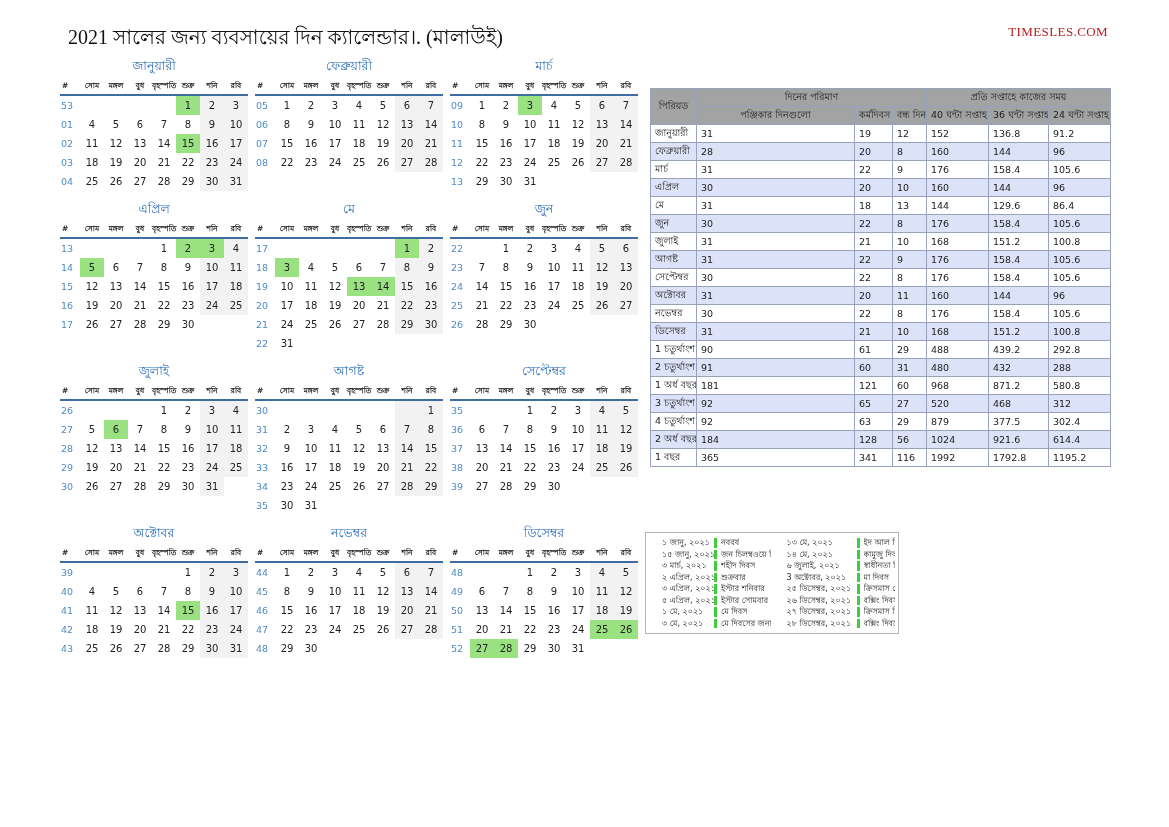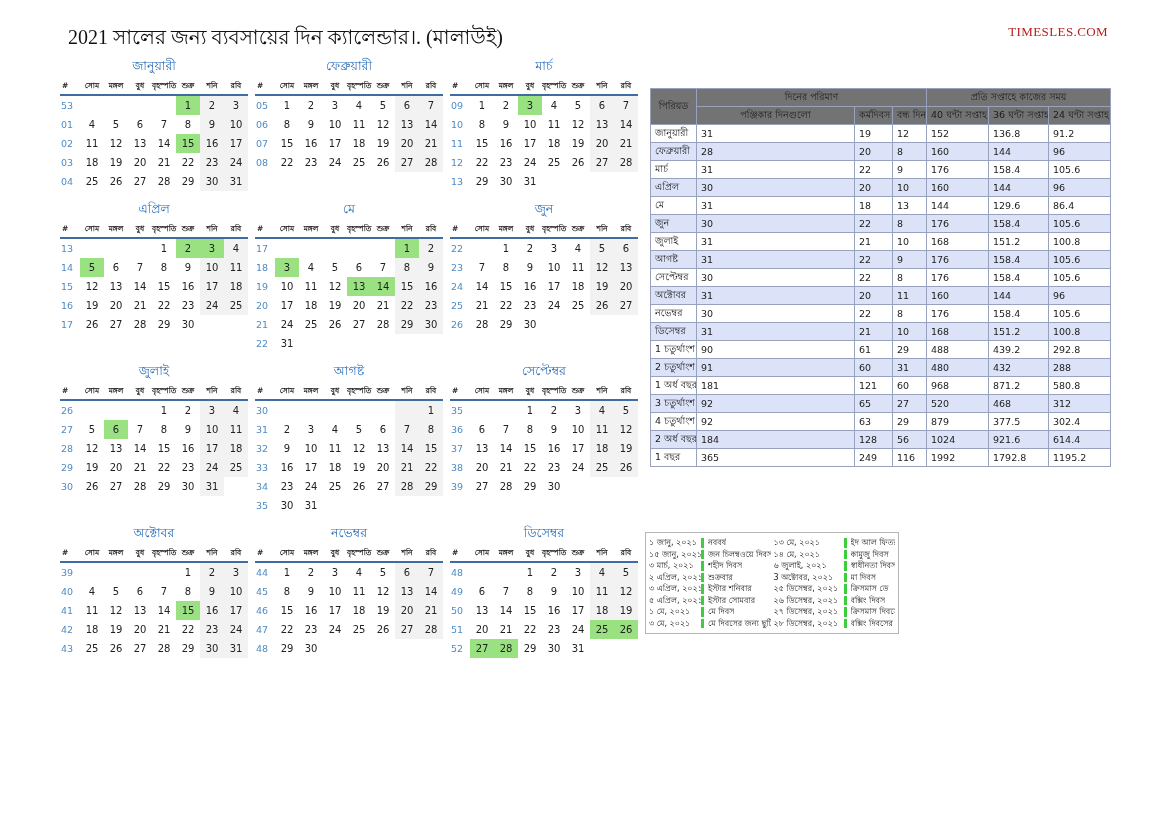--- a/index.html
+++ b/index.html
@@ -48,30 +48,30 @@
   
   .worktable{
     position:absolute;left:650px;top:88px;width:460px;
     border-collapse:collapse;table-layout:fixed;
     font-size:9.5px;color:#1b1b1b;
   }
   .worktable th,.worktable td{
     border:1px solid #98a2bd;padding:1px 4px;height:15px;
     overflow:hidden;white-space:nowrap;font-weight:normal;
   }
-  .worktable thead th{background:#737373;}
+  .worktable thead th{background:#a3a3a3;}
   .worktable td{text-align:left;}
   .worktable tr.alt td{background:#dce3f8;}
   
   .legend{
     position:absolute;left:645px;top:532px;width:246px;
     border:1px solid #b5b5b5;background:#fff;padding:4px 3px;
     display:flex;gap:3px;font-size:8px;color:#222;
   }
-  .legend-col{flex:1;min-width:0;}
+  .legend-col{flex:1;min-width:0;margin-left:13px;}
   .hentry{display:flex;height:11.5px;line-height:11.5px;align-items:stretch;}
   .hdate{width:52px;flex:none;white-space:nowrap;overflow:hidden;}
   .legend-col.col2 .hdate{width:70px;}
   .hbar{width:3px;flex:none;background:#3dcd3d;margin:1px 4px 1px 0;}
   .hname{white-space:nowrap;overflow:hidden;}
 </style>
 </head>
 <body>
 
 <h1 class="page-title">2021 সালের জন্য ব্যবসায়ের দিন ক্যালেন্ডার।. (মালাউই)</h1>
@@ -1030,21 +1030,21 @@
         <td>184</td>
         <td>128</td>
         <td>56</td>
         <td>1024</td>
         <td>921.6</td>
         <td>614.4</td>
       </tr>
       <tr>
         <td>1 বছর</td>
         <td>365</td>
-        <td>249</td>
+        <td>341</td>
         <td>116</td>
         <td>1992</td>
         <td>1792.8</td>
         <td>1195.2</td>
       </tr>
     </tbody>
 </table>
 
 <div class="legend">
   <div class="legend-col col1">

